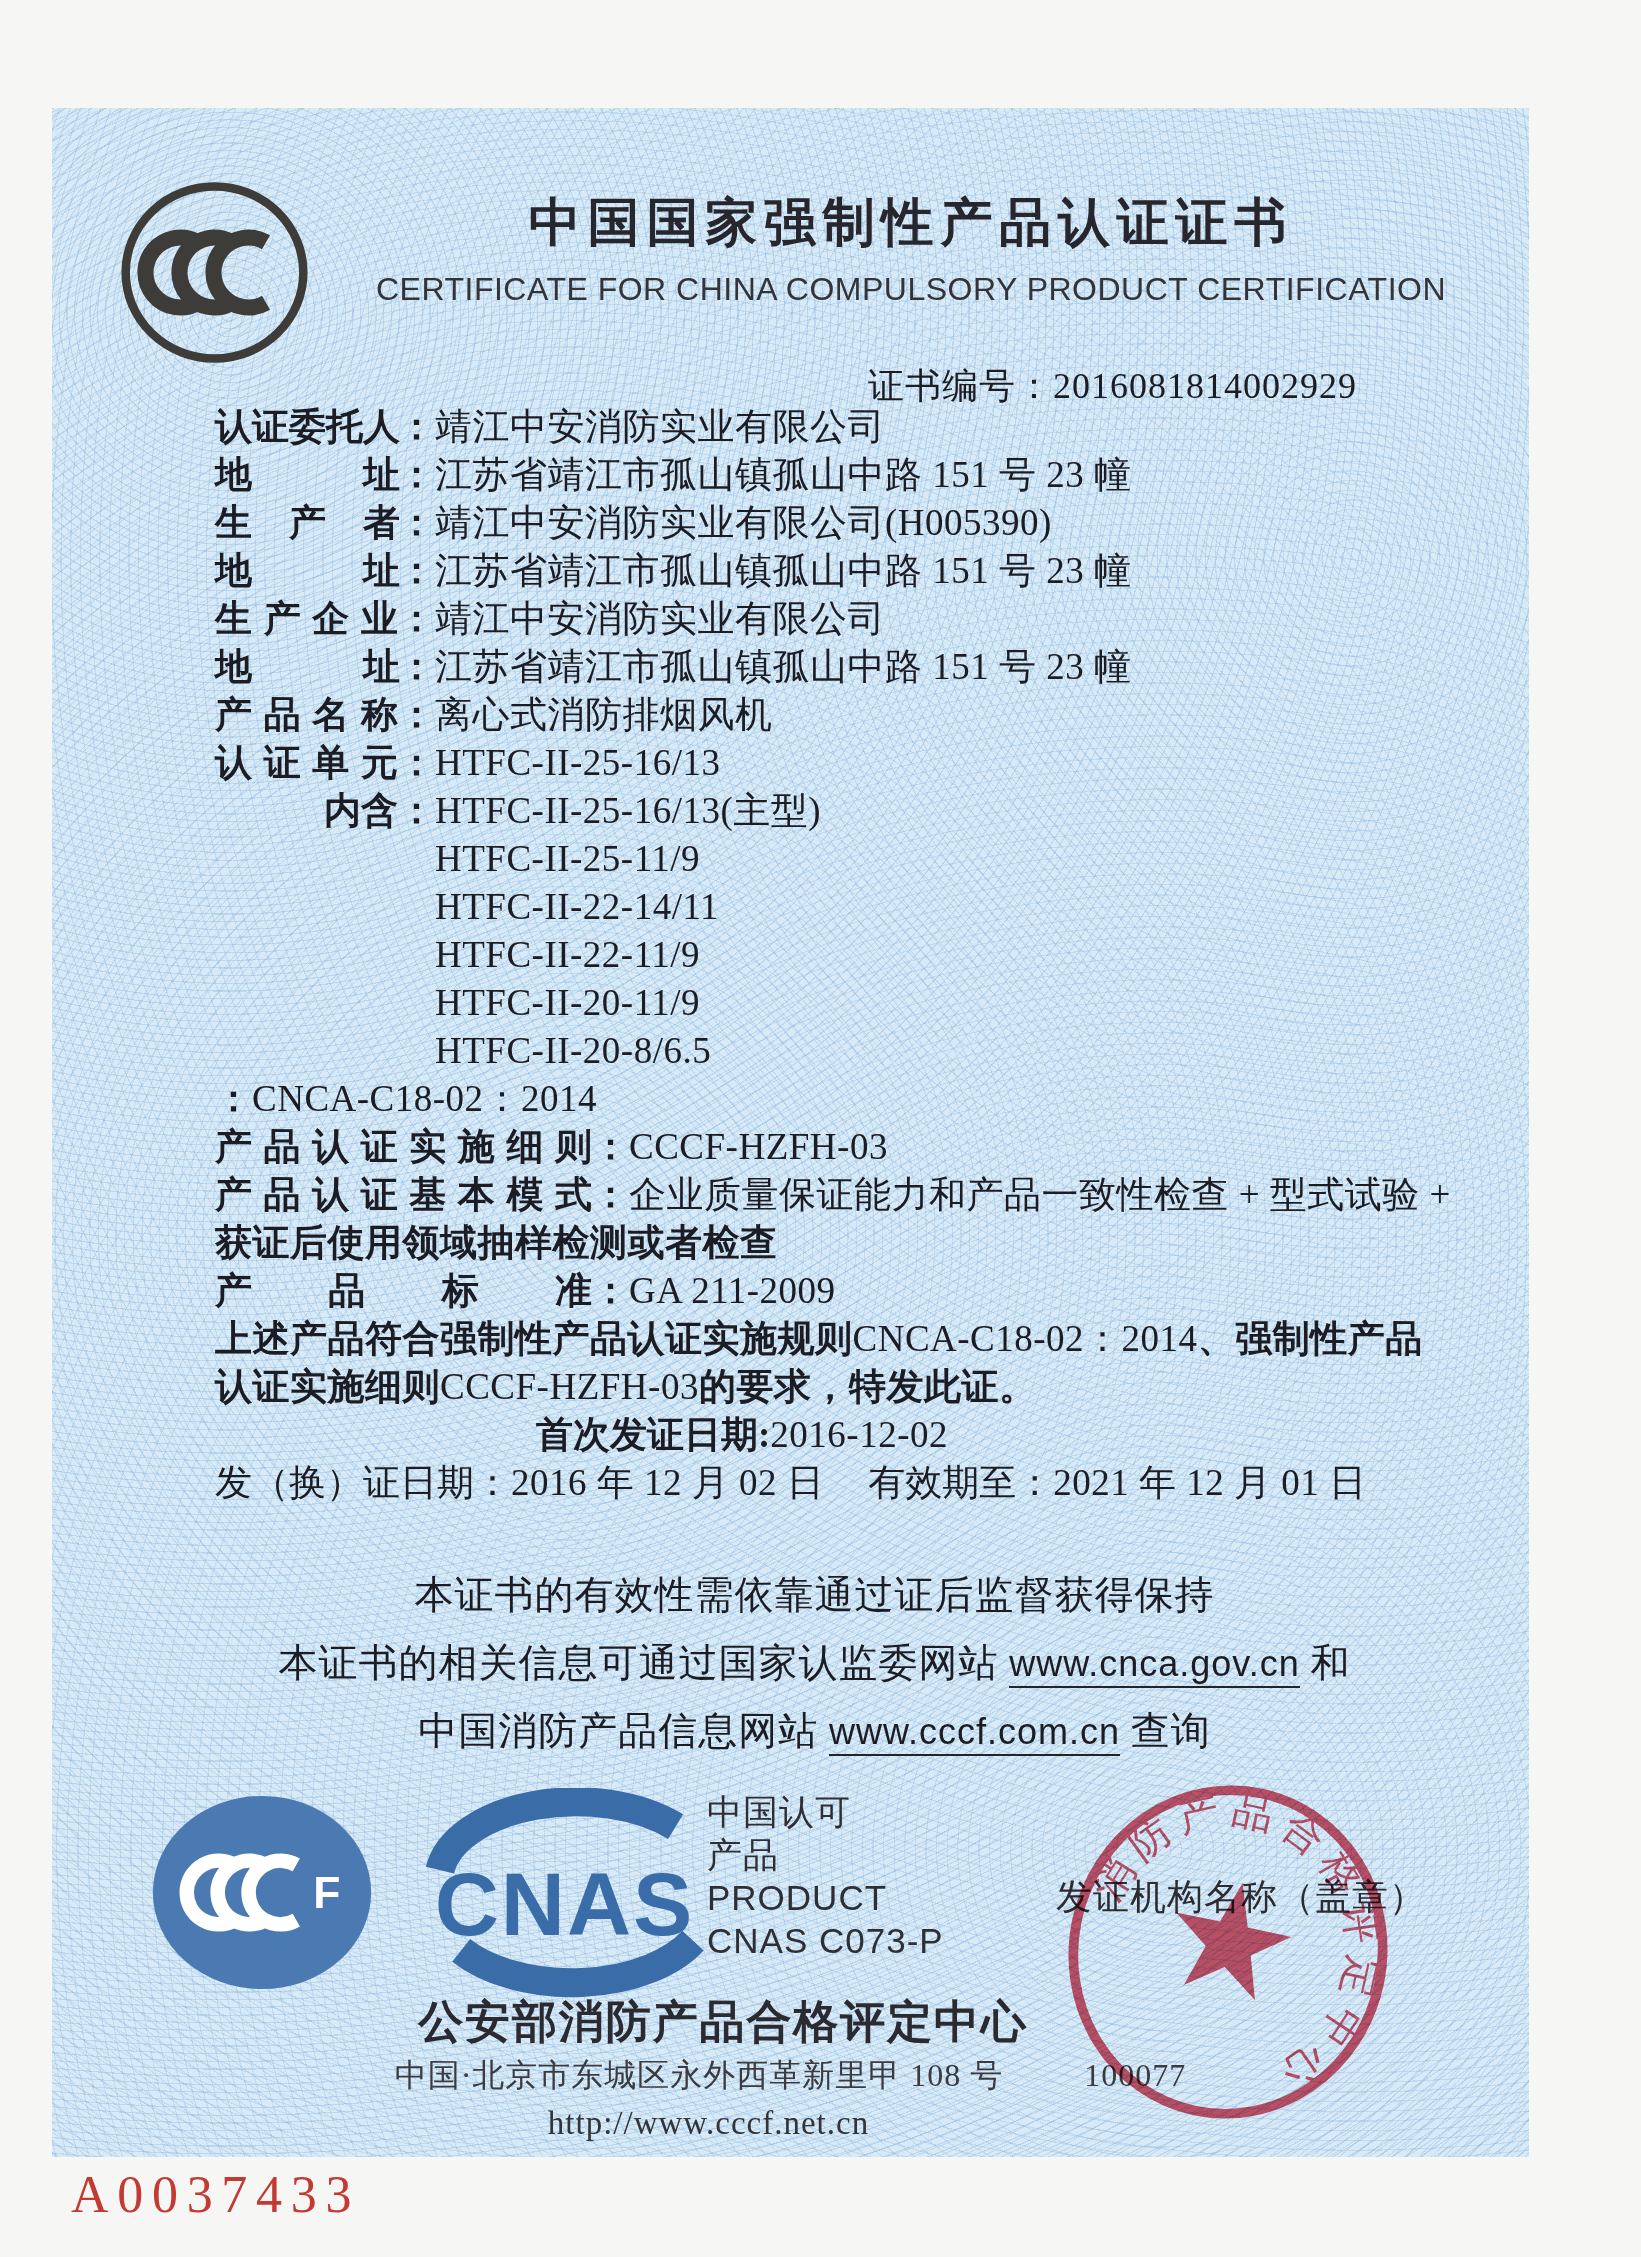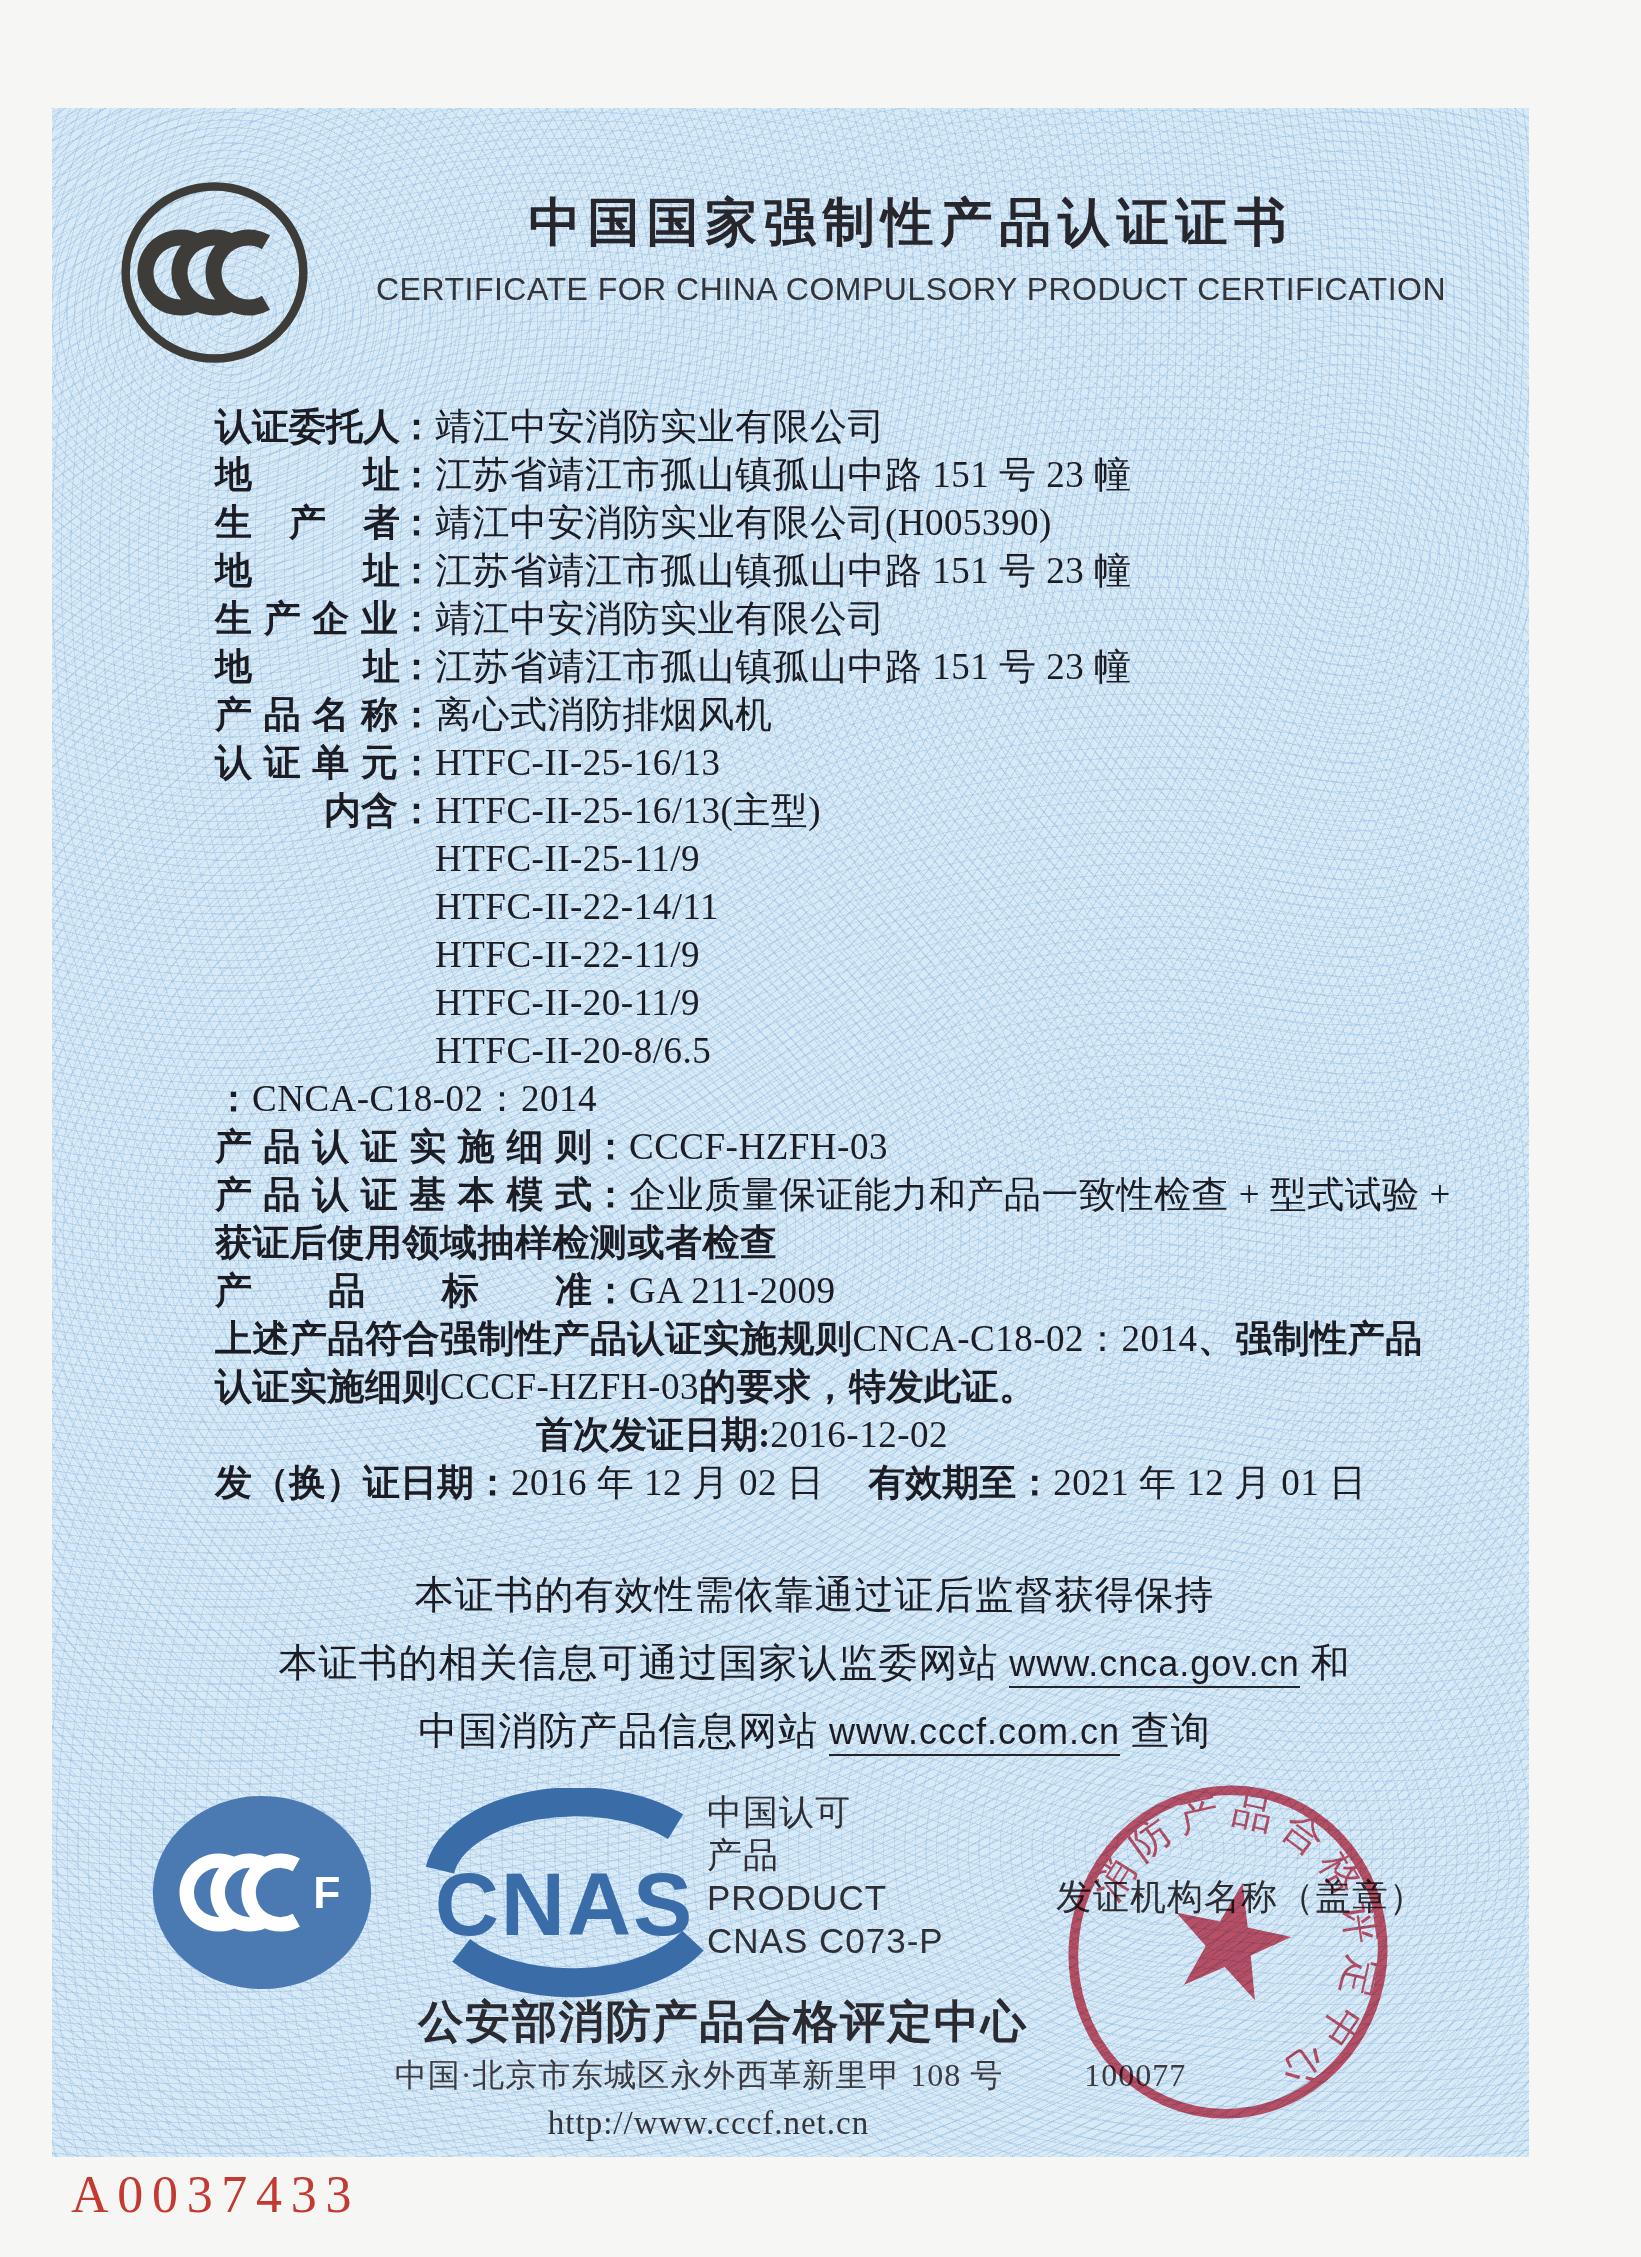--- a/index.html
+++ b/index.html
@@ -38,21 +38,21 @@
   .lab{font-weight:bold;display:inline-block;width:183px;text-align:justify;text-align-last:justify;flex:none;}
   .lab.compact{text-align:right;text-align-last:right;}
   .lab2{font-weight:bold;display:inline-block;width:377px;text-align:justify;text-align-last:justify;flex:none;}
   .colon{font-weight:bold;width:37px;flex:none;}
   .val{letter-spacing:0.5px;}
   .cont{padding-left:220px;}
   .para{font-weight:bold;letter-spacing:0.5px;}
   .para .code{font-weight:normal;}
   .first-date{padding-left:321px;font-weight:bold;}
   .first-date .val{font-weight:normal;}
-  .dates .dlab{font-weight:bold;flex:none;}
+  .dates .dlab{font-weight:normal;flex:none;}
   .dates .dgap{display:inline-block;width:44px;flex:none;}
   .statements{position:absolute;left:48px;right:0;top:1453px;text-align:center;}
   .st-row{height:68px;line-height:68px;font-size:39px;letter-spacing:1px;white-space:nowrap;}
   .st-link{
     font-family:"Liberation Sans","DejaVu Sans",sans-serif;font-size:36px;
     border-bottom:2.9px solid #23232a;padding-bottom:1.9px;cursor:pointer;
   }
   .cccf-logo{position:absolute;left:97px;top:1682px;width:227px;height:205px;}
   .cnas-logo{position:absolute;left:350px;top:1680px;width:326px;height:227px;}
   .accred{position:absolute;left:655px;top:1682px;font-family:"Liberation Sans","DejaVu Sans",sans-serif;
@@ -83,20 +83,21 @@
 
     <svg class="ccc-logo" viewBox="0 0 200 200">
       <ellipse cx="100" cy="100" rx="94" ry="91" fill="none" stroke="#3d3c38" stroke-width="9"></ellipse>
       <path d="M82.5,68 A37,37 0 1 0 82.5,132" fill="none" stroke="#3d3c38" stroke-width="17"></path>
       <path d="M118.5,68 A37,37 0 1 0 118.5,132" fill="none" stroke="#3d3c38" stroke-width="17"></path>
       <path d="M154.5,68 A37,37 0 1 0 154.5,132" fill="none" stroke="#3d3c38" stroke-width="17"></path>
     </svg>
 
     <div class="title">中国国家强制性产品认证证书</div>
     <div class="subtitle">CERTIFICATE FOR CHINA COMPULSORY PRODUCT CERTIFICATION</div>
+    <div class="certno"><span>证书编号：</span><span>2016081814002929</span></div>
 
     <div class="body">
 
       <div class="row">
           <span class="lab">认证委托人</span>
           <span class="colon">：</span>
           <span class="val">靖江中安消防实业有限公司</span>
         </div>
       <div class="row">
           <span class="lab">地　　　址</span>

